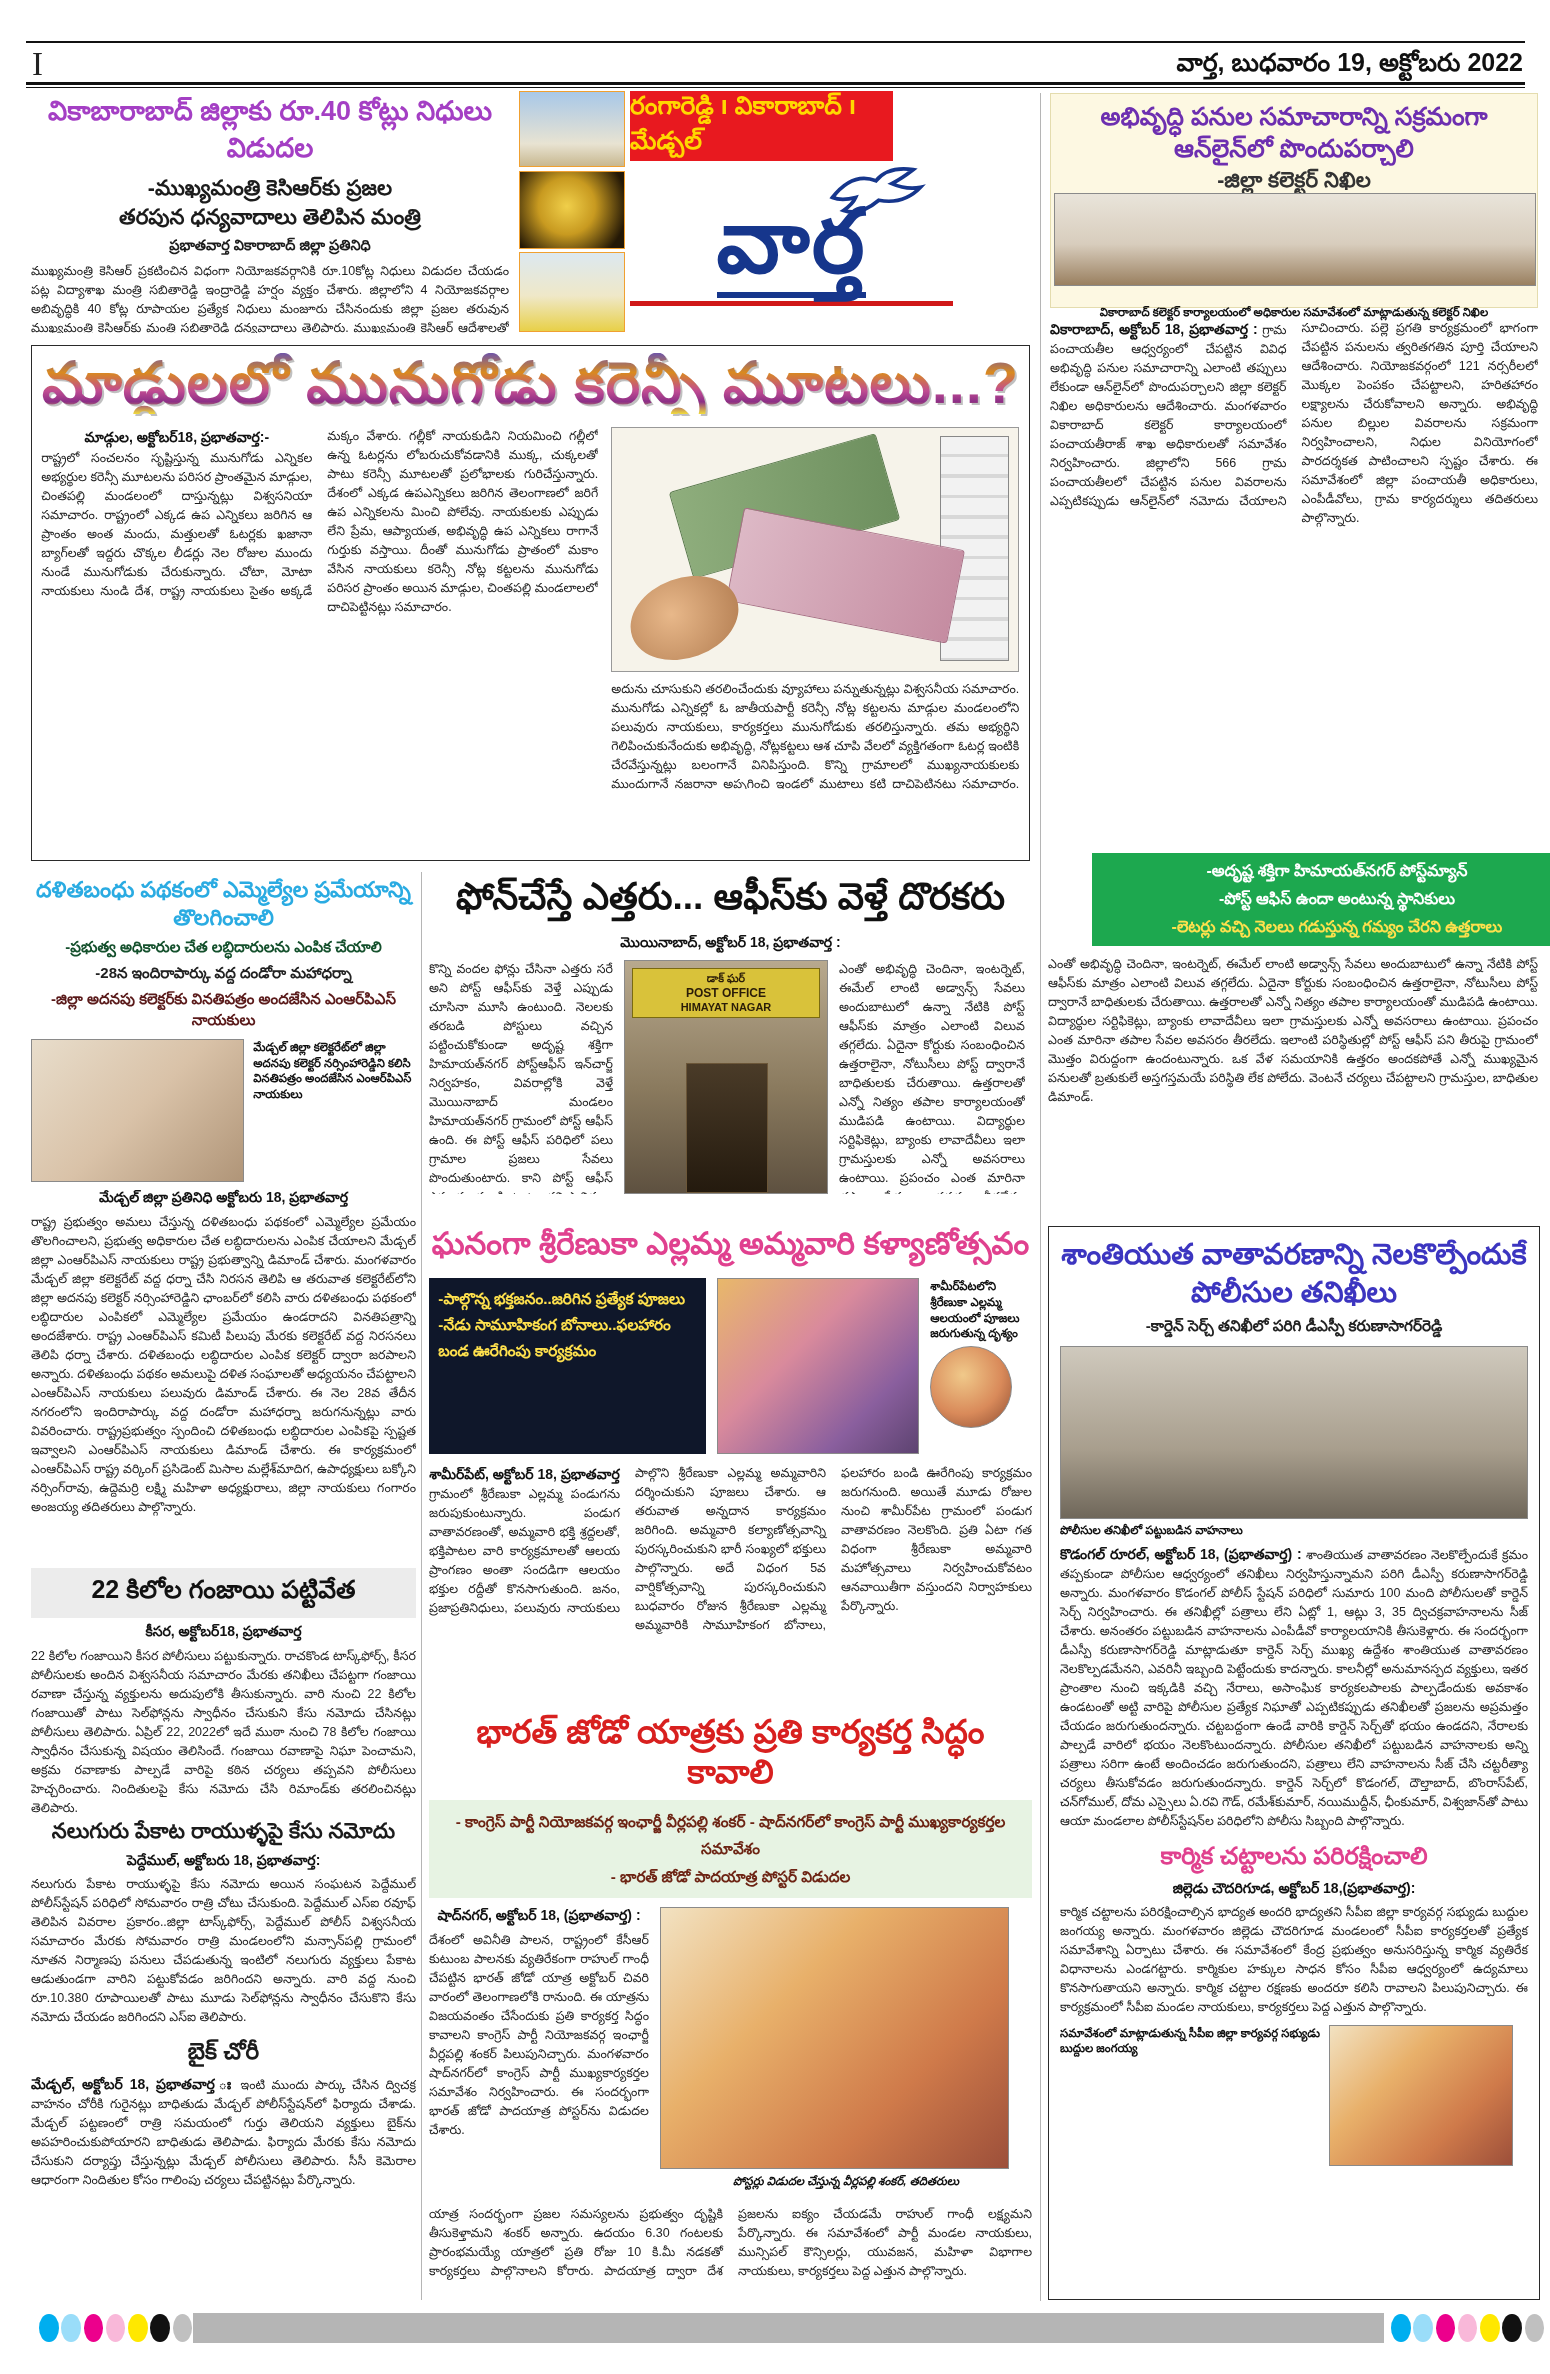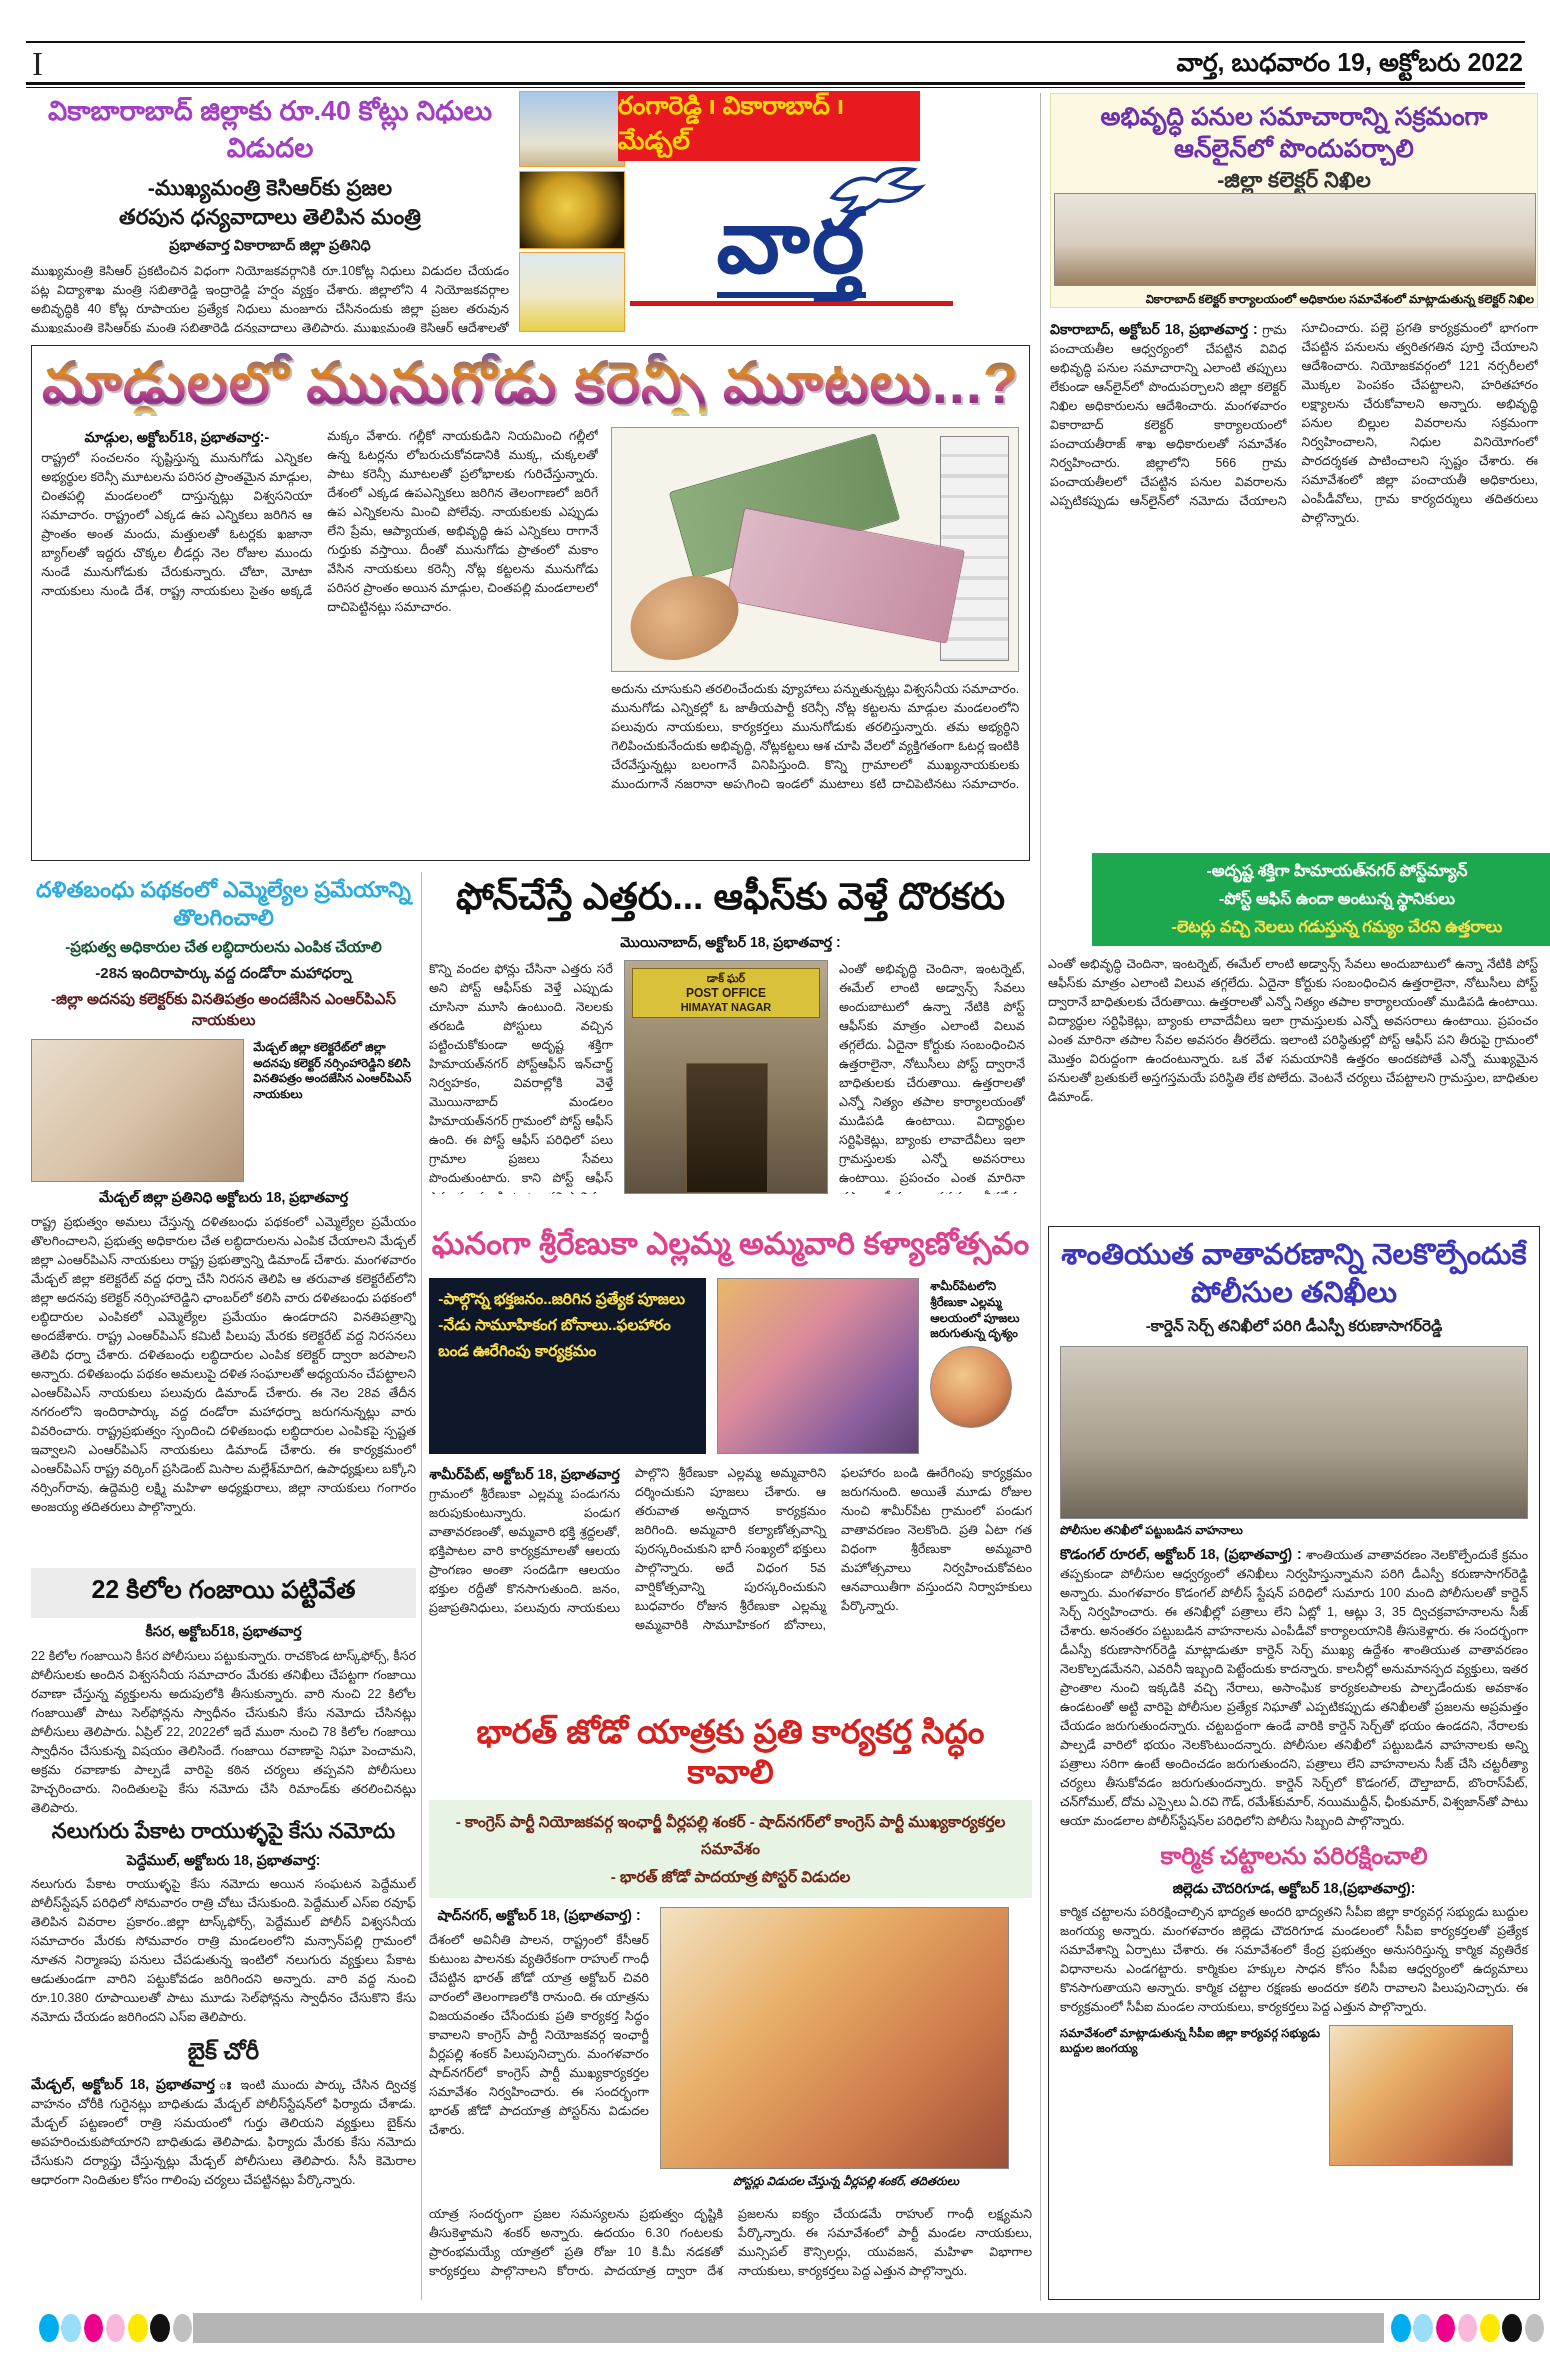--- a/index.html
+++ b/index.html
@@ -96,40 +96,40 @@
     <div class="center bold" style="font-size:21.3px;margin-top:5.6px;">-ముఖ్యమంత్రి కెసిఆర్‌కు ప్రజల</div>
     <div class="center bold" style="font-size:21.3px;">తరపున ధన్యవాదాలు తెలిపిన మంత్రి</div>
     <div class="center bold" style="font-size:14.4px;margin-top:3.7px;">ప్రభాతవార్త వికారాబాద్ జిల్లా ప్రతినిధి</div>
     <div class="body-txt just" style="margin-top:4.6px;">ముఖ్యమంత్రి కెసిఆర్ ప్రకటించిన విధంగా నియోజకవర్గానికి రూ.10కోట్ల నిధులు విడుదల చేయడం పట్ల విద్యాశాఖ మంత్రి సబితారెడ్డి ఇంద్రారెడ్డి హర్షం వ్యక్తం చేశారు. జిల్లాలోని 4 నియోజకవర్గాల అబివృద్ధికి 40 కోట్ల రూపాయల ప్రత్యేక నిధులు మంజూరు చేసినందుకు జిల్లా ప్రజల తరువున ముఖ్యమంత్రి కెసిఆర్‌కు మంత్రి సబితారెడ్డి దన్యవాదాలు తెలిపారు. ముఖ్యమంత్రి కెసిఆర్ ఆదేశాలతో ఆర్థిక శాఖ నిధులు విడుదల చేస్తూ జీవోను జారీ చేసిందని మంత్రి తెలిపారు. వికారాబాద్, తాండూర్, పరిగి, కొడంగల్ నియోజకవర్గాలకు రూ.10 కోట చొప్పున నిధులు విడుదల అయ్యాయని మంత్రి తెలిపారు.</div>
   </div>
 
   <div class="abs" style="left:519px;top:91px;width:434px;height:241px;">
     <div class="abs mast-photo mp1" style="left:0;top:0;width:104px;height:74px;"></div>
     <div class="abs mast-photo mp2" style="left:0;top:80px;width:104px;height:76px;"></div>
     <div class="abs mast-photo mp3" style="left:0;top:161px;width:104px;height:78px;"></div>
-    <div class="abs district-banner" style="left:99px;top:0;width:302px;height:70px;">రంగారెడ్డి ı వికారాబాద్ ı మేడ్చల్</div>
+    <div class="abs district-banner" style="left:111px;top:0;width:263px;height:70px;">రంగారెడ్డి ı వికారాబాద్ ı మేడ్చల్</div>
     <div class="abs" style="left:111px;top:78px;width:323px;text-align:center;">
       <span class="abs" style="right:26px;top:-7.4px;">
         <svg width="102" height="58" viewBox="0 0 110 62">
             <path d="M8 38 Q30 10 55 20 Q68 4 95 8 Q82 18 72 23 Q88 30 103 27 Q85 46 58 41 Q38 58 20 52 Q30 45 33 38 Q18 42 8 38 Z" fill="#ffffff" stroke="#16368c" stroke-width="4"></path>
           </svg>
       </span>
       <div style="margin-top:28px;">
         <span class="vaartha-logo">వార్త</span>
         <div class="vaartha-redline"></div>
       </div>
     </div>
   </div>
 
   <div class="abs cream-box" style="left:1050px;top:93px;width:488px;height:215px;padding:7.4px 9.3px;box-sizing:border-box;">
     <div class="center bold hl-indigo" style="font-size:25px;line-height:1.25;">అభివృద్ధి పనుల సమాచారాన్ని సక్రమంగా ఆన్‌లైన్‌లో పొందుపర్చాలి</div>
     <div class="center bold" style="font-size:21.3px;margin-top:3.7px;color:#333;">-జిల్లా కలెక్టర్ నిఖిల</div>
   </div>
   <div class="abs photo ph-meet" style="left:1054px;top:193px;width:480px;height:91px;"></div>
-  <div class="abs caption center" style="left:1054px;top:291px;width:480px;text-align:right;">వికారాబాద్ కలెక్టర్ కార్యాలయంలో అధికారుల సమావేశంలో మాట్లాడుతున్న కలెక్టర్ నిఖిల</div>
+  <div class="abs caption center" style="left:1054px;top:304px;width:480px;">వికారాబాద్ కలెక్టర్ కార్యాలయంలో అధికారుల సమావేశంలో మాట్లాడుతున్న కలెక్టర్ నిఖిల</div>
   <div class="abs clip" style="left:1050px;top:319px;width:488px;height:525px;">
     <div class="cols2 body-txt just" style="height:100%;">
       <span class="dateline">వికారాబాద్, అక్టోబర్ 18, ప్రభాతవార్త :</span>
       <span>గ్రామ పంచాయతీల ఆధ్వర్యంలో చేపట్టిన వివిధ అభివృద్ధి పనుల సమాచారాన్ని ఎలాంటి తప్పులు లేకుండా ఆన్‌లైన్‌లో పొందుపర్చాలని జిల్లా కలెక్టర్ నిఖిల అధికారులను ఆదేశించారు. మంగళవారం వికారాబాద్ కలెక్టర్ కార్యాలయంలో పంచాయతీరాజ్ శాఖ అధికారులతో సమావేశం నిర్వహించారు. జిల్లాలోని 566 గ్రామ పంచాయతీలలో చేపట్టిన పనుల వివరాలను ఎప్పటికప్పుడు ఆన్‌లైన్‌లో నమోదు చేయాలని సూచించారు. పల్లె ప్రగతి కార్యక్రమంలో భాగంగా చేపట్టిన పనులను త్వరితగతిన పూర్తి చేయాలని ఆదేశించారు. నియోజకవర్గంలో 121 నర్సరీలలో మొక్కల పెంపకం చేపట్టాలని, హరితహారం లక్ష్యాలను చేరుకోవాలని అన్నారు. అభివృద్ధి పనుల బిల్లుల వివరాలను సక్రమంగా నిర్వహించాలని, నిధుల వినియోగంలో పారదర్శకత పాటించాలని స్పష్టం చేశారు. ఈ సమావేశంలో జిల్లా పంచాయతీ అధికారులు, ఎంపీడీవోలు, గ్రామ కార్యదర్శులు తదితరులు పాల్గొన్నారు.</span>
     </div>
   </div>
 
   <div class="abs main-box clip" style="left:31px;top:345px;width:999px;height:516px;padding:7.4px 9.3px;box-sizing:border-box;">
     <div class="center main-headline">మాడ్గులలో మునుగోడు కరెన్సీ మూటలు...?</div>
     <div style="display:flex;gap:13px;margin-top:13px;">

